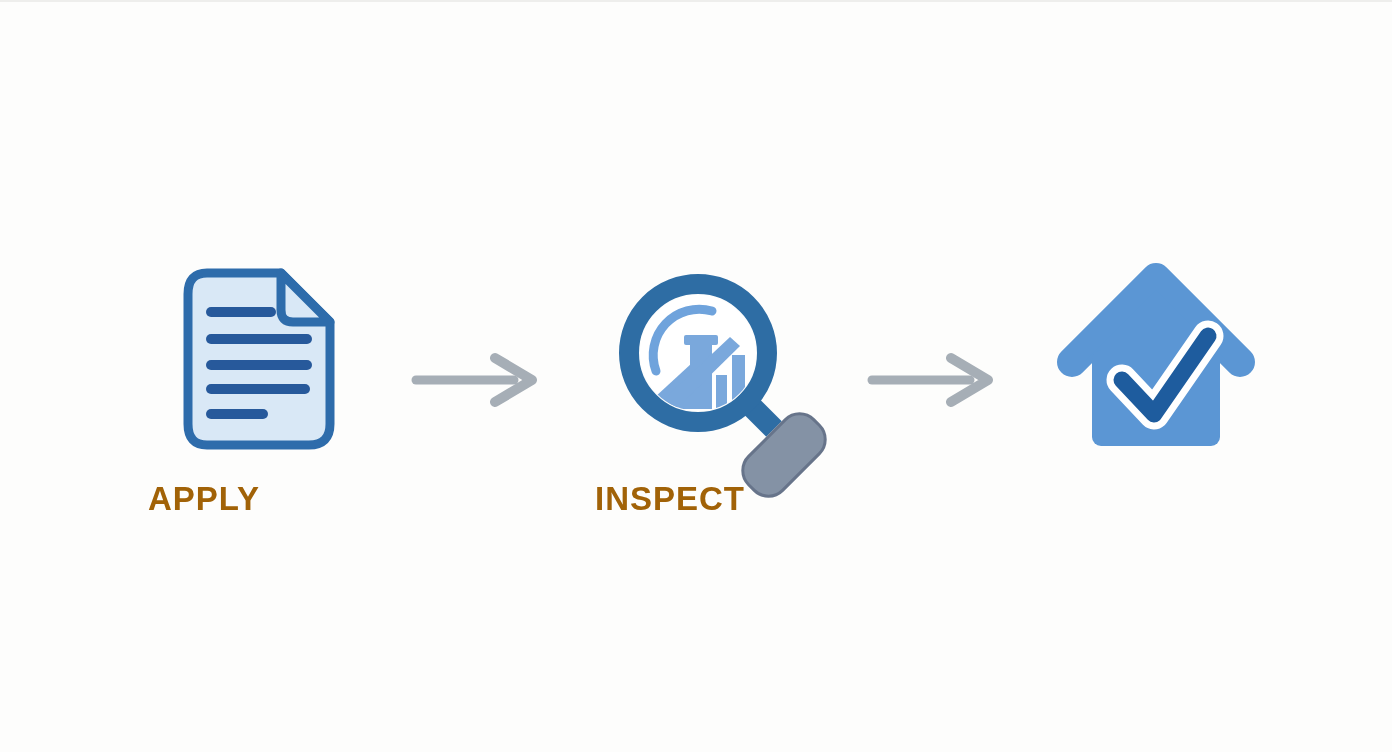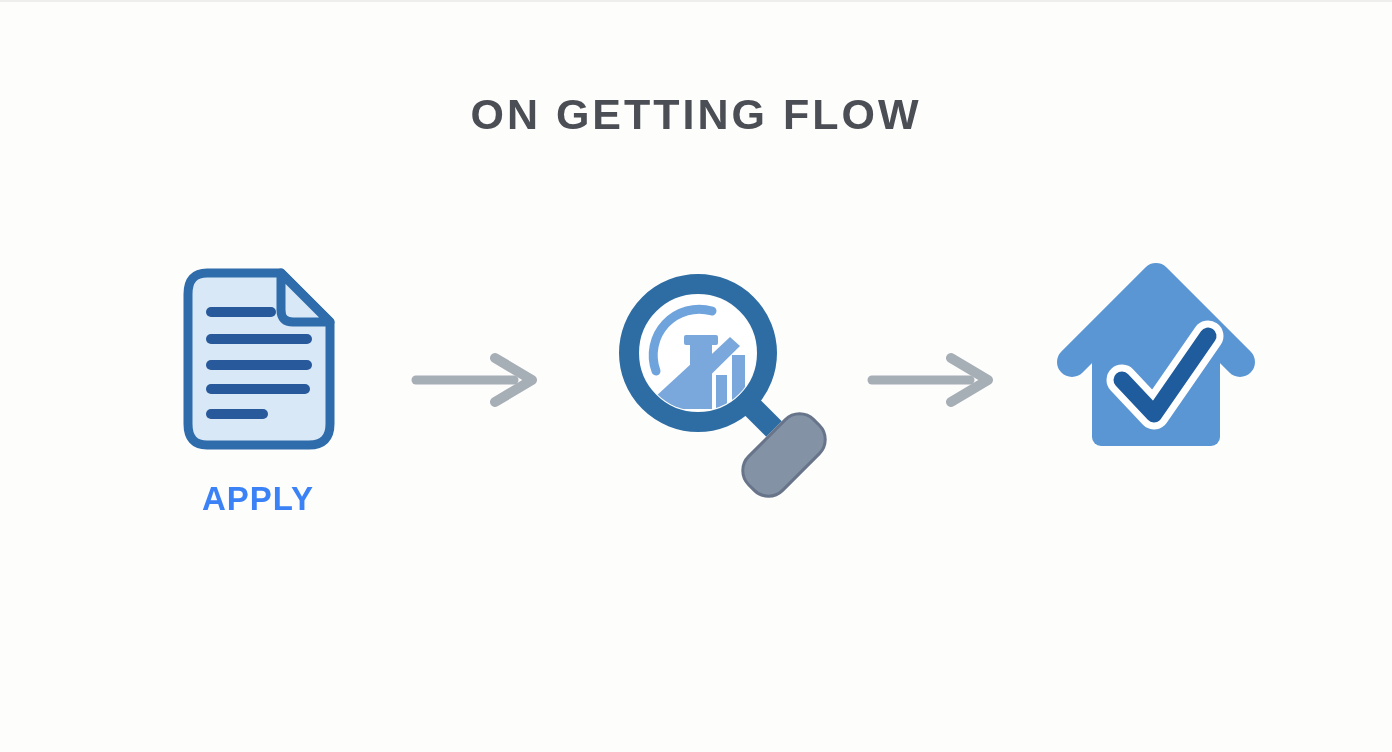--- a/index.html
+++ b/index.html
@@ -22,44 +22,42 @@
     width: 100%;
     text-align: center;
     font-size: 43px;
     font-weight: bold;
     letter-spacing: 3px;
     color: #4b4e54;
   }
   .step-label {
     position: absolute;
     width: 220px;
-    text-align: center;
     top: 478px;
     font-size: 33px;
     font-weight: bold;
     letter-spacing: 1px;
-    color: #3b82f6;
+    color: #a16207;
   }
   #label-apply   { left: 148px; }
   #label-inspect { left: 595px; }
   #label-approve { left: 1050px; }
 
   .icon-doc   { position: absolute; left: 183px;  top: 266px; }
   .icon-lens  { position: absolute; left: 612px;  top: 265px; }
   .icon-house { position: absolute; left: 1056px; top: 260px; }
   .arrow      { position: absolute; top: 350px; }
   #arrow-1 { left: 410px; }
   #arrow-2 { left: 866px; }
 </style>
 </head>
 <body>
 
 <div class="canvas">
 
-  <div class="title">ON GETTING FLOW</div>
 
   <svg class="icon-doc" width="152" height="182" viewBox="0 0 152 182">
     <path d="M24,5 H98 L147,54 V156 Q147,177 126,177 H24 Q5,177 5,156 V26 Q5,5 24,5 Z" fill="#d9e8f6" stroke="#2e6cab" stroke-width="9" stroke-linejoin="round"></path>
     <path d="M98,5 V42 Q98,54 110,54 H147 Z" fill="#d9e8f6" stroke="#2e6cab" stroke-width="9" stroke-linejoin="round"></path>
     <g stroke="#27599b" stroke-width="10" stroke-linecap="round">
       <line x1="28" y1="44" x2="88" y2="44"></line>
       <line x1="28" y1="71" x2="124" y2="71"></line>
       <line x1="28" y1="97" x2="124" y2="97"></line>
       <line x1="28" y1="121" x2="122" y2="121"></line>
       <line x1="28" y1="146" x2="80" y2="146"></line>
@@ -93,20 +91,21 @@
       <rect x="78" y="74" width="22" height="68"></rect>
       <polygon points="52,132 118,70 128,79 64,142"></polygon>
       <rect x="104" y="108" width="11" height="34"></rect>
       <rect x="120" y="88" width="13" height="54"></rect>
     </g>
 
     <path d="M44,104 A46,46 0 0 1 100,44" fill="none" stroke="#6fa3dc" stroke-width="9" stroke-linecap="round"></path>
 
     <circle cx="86" cy="86" r="69" fill="none" stroke="#2e6da4" stroke-width="20"></circle>
   </svg>
+  <div class="step-label" id="label-inspect">INSPECT</div>
 
   <svg class="arrow" id="arrow-2" width="130" height="56" viewBox="0 0 130 56">
     <line x1="6" y1="28" x2="104" y2="28" stroke="#a6aeb6" stroke-width="9" stroke-linecap="round"></line>
     <path d="M85,6 L122,28 L85,50" fill="none" stroke="#a6aeb6" stroke-width="10" stroke-linecap="round" stroke-linejoin="round"></path>
   </svg>
 
   <svg class="icon-house" width="200" height="192" viewBox="0 0 200 192">
     <path d="M16,100 L100,16 L184,100" fill="none" stroke="#5b96d4" stroke-width="30" stroke-linecap="round" stroke-linejoin="round"></path>
     <polygon points="28,100 100,28 172,100" fill="#5b96d4"></polygon>
     <rect x="36" y="88" width="128" height="96" rx="9" fill="#5b96d4"></rect>

